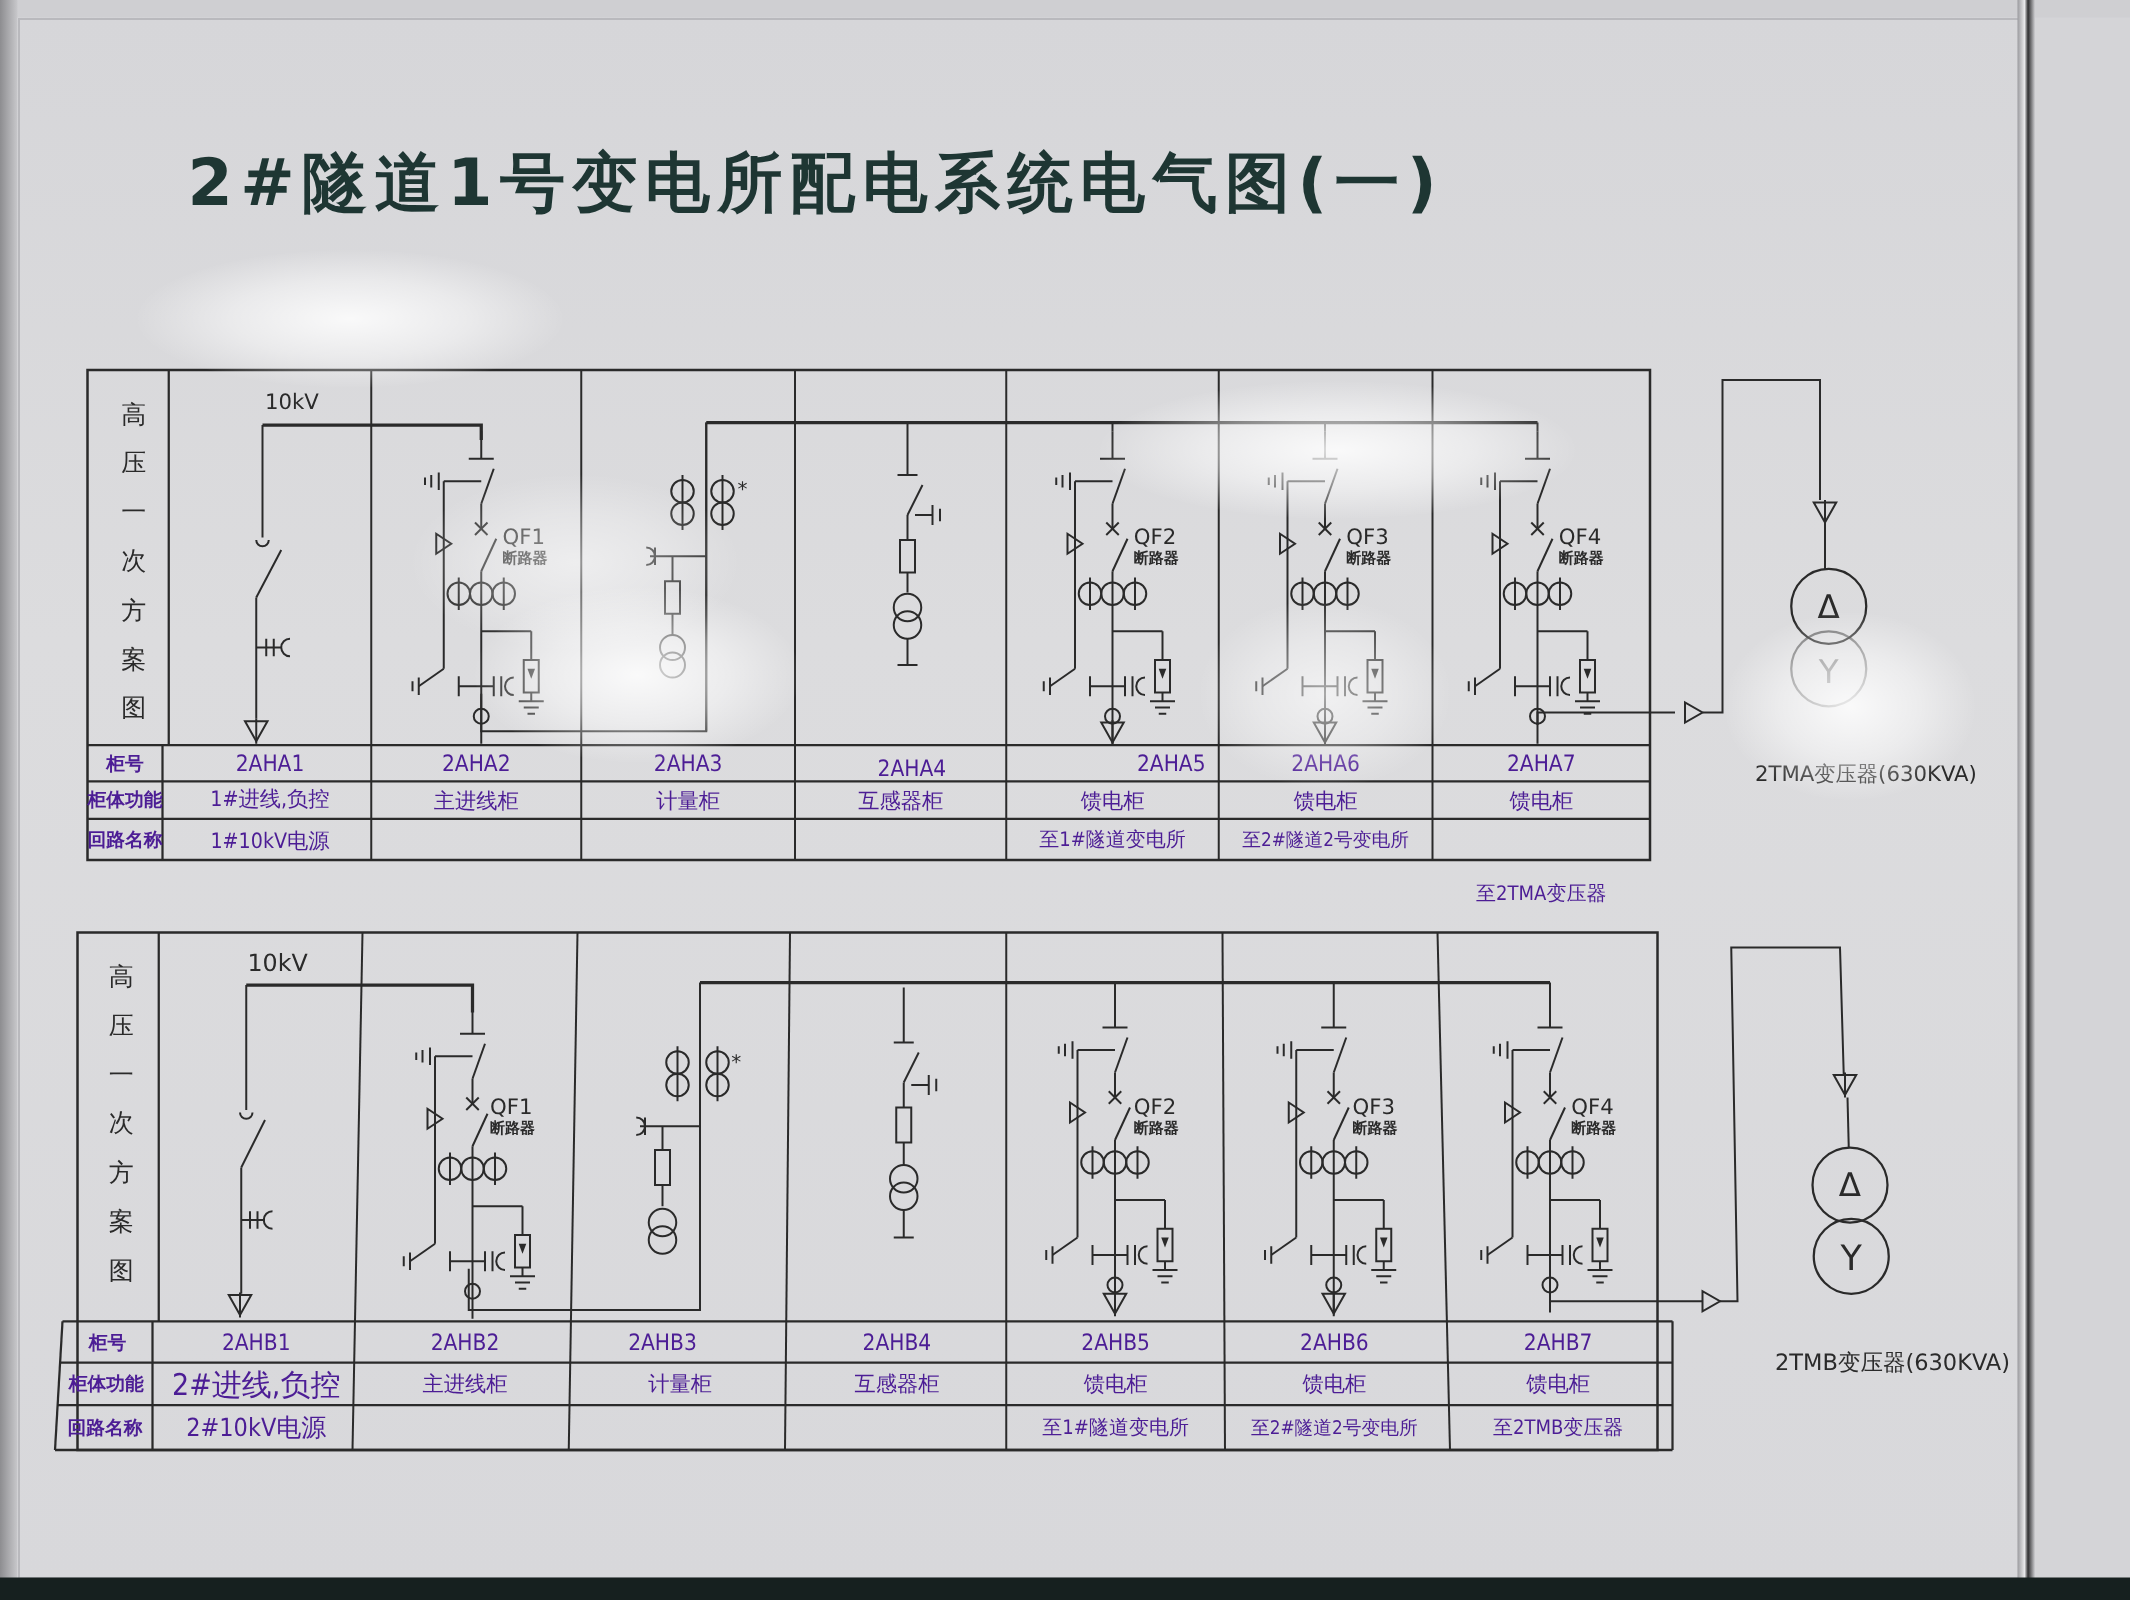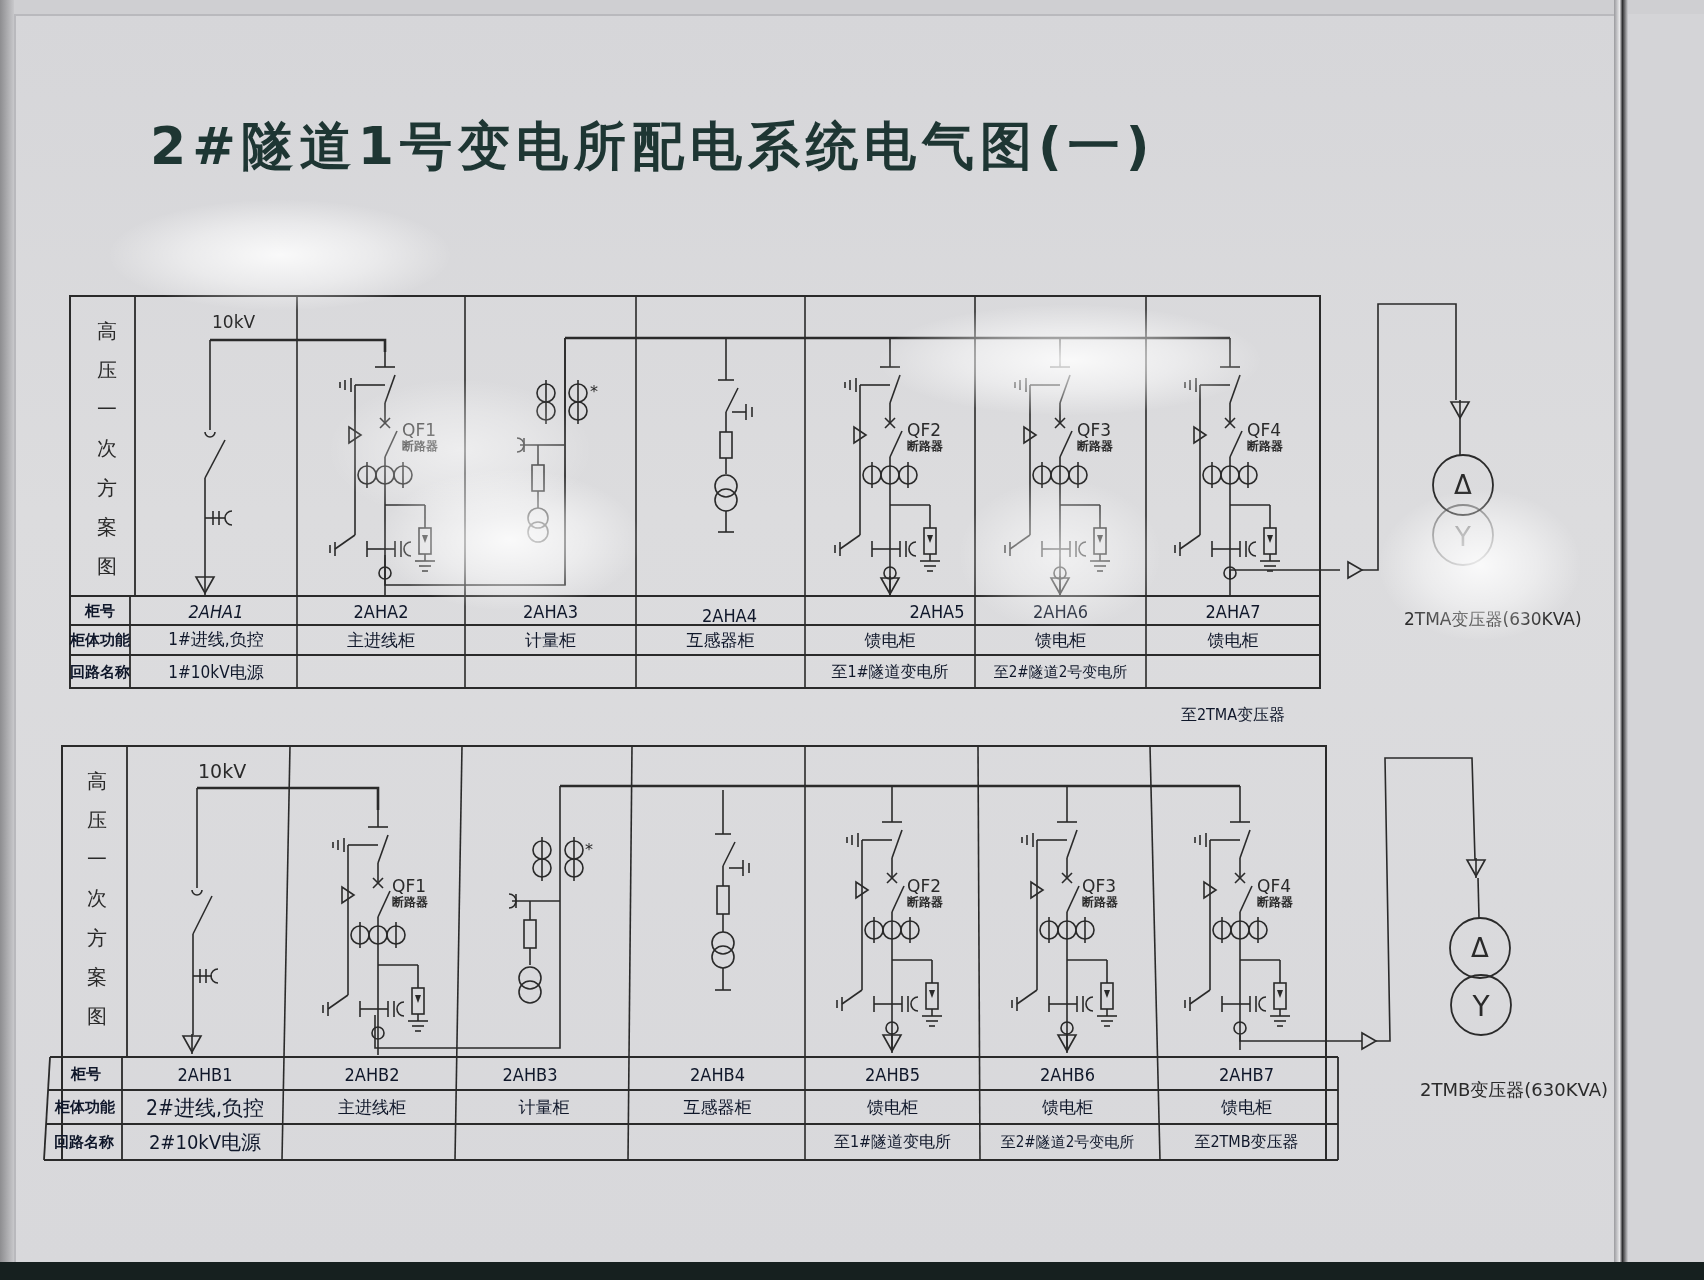--- a/index.html
+++ b/index.html
@@ -5,21 +5,21 @@
   html,body{margin:0;padding:0;}
   body{width:1704px;height:1280px;position:relative;overflow:hidden;background:#cfcfd2;font-family:"DejaVu Sans","Liberation Sans",sans-serif;}
   .board{position:absolute;left:14px;top:14px;width:1606px;height:1250px;background:linear-gradient(180deg,#d6d6d9 0%,#dcdcde 40%,#d8d8db 100%);box-shadow:inset 0 0 0 2px #b9b9bd;}
   .frame-right{position:absolute;left:1614px;top:0;width:14px;height:1280px;background:linear-gradient(90deg,#9a9a9e,#e8e8ea 40%,#2e2e30 60%,#cfcfd2);}
   .board2{position:absolute;left:1628px;top:14px;width:76px;height:1250px;background:#d4d4d7;}
   .bottom-band{position:absolute;left:0;top:1262px;width:1704px;height:18px;background:#16201f;}
   .left-edge{position:absolute;left:0;top:0;width:14px;height:1280px;background:linear-gradient(90deg,#8d8d90,#c8c8cb);}
   .title{position:absolute;left:150px;top:112px;width:1330px;height:80px;font-size:52px;font-weight:bold;color:#1e3633;letter-spacing:6px;white-space:nowrap;font-family:"DejaVu Sans","Liberation Sans",sans-serif;}
   .glare{position:absolute;border-radius:50%;background:radial-gradient(ellipse at center,rgba(255,255,255,.85) 0%,rgba(255,255,255,.45) 40%,rgba(255,255,255,0) 72%);pointer-events:none;}
   svg.diagram{position:absolute;left:0;top:0;width:1704px;height:1280px;}
-  .cell{position:absolute;display:flex;align-items:center;justify-content:center;font-size:17px;color:#0f172a;white-space:nowrap;font-family:"DejaVu Sans Condensed","DejaVu Sans","Liberation Sans",sans-serif;}
+  .cell{position:absolute;display:flex;align-items:center;justify-content:center;font-size:17px;color:#4c1d95;white-space:nowrap;font-family:"DejaVu Sans Condensed","DejaVu Sans","Liberation Sans",sans-serif;}
   .cell.lbl{font-size:15px;font-weight:bold;letter-spacing:0;}
   .cell.id{font-size:18px;}
   .vlabel{position:absolute;display:flex;flex-direction:column;align-items:center;justify-content:space-between;font-size:20px;color:#2a2a2a;}
   .txt{position:absolute;font-size:17px;color:#2a2a2a;white-space:nowrap;}
   .qf{position:absolute;font-size:17px;line-height:17px;color:#2a2a2a;}
   .qf small{display:block;font-size:12px;font-weight:bold;line-height:14px;}
 </style>
 </head>
 <body>
 
@@ -267,21 +267,21 @@
 
 <div class="qf" style="left:402px;top:422px;"><span>QF1</span><small>断路器</small></div>
 <div class="qf" style="left:907px;top:422px;"><span>QF2</span><small>断路器</small></div>
 <div class="qf" style="left:1077px;top:422px;"><span>QF3</span><small>断路器</small></div>
 <div class="qf" style="left:1247px;top:422px;"><span>QF4</span><small>断路器</small></div>
 
 <div class="cell lbl" style="left:70px;top:597px;width:60px;height:28px;">柜号</div>
 <div class="cell lbl" style="left:70px;top:626px;width:60px;height:29px;">柜体功能</div>
 <div class="cell lbl" style="left:70px;top:656px;width:60px;height:32px;">回路名称</div>
 
-<div class="cell id" style="left:135px;top:597px;width:162px;height:28px;font-style:italic;">2AHA1</div>
+<div class="cell id" style="left:135px;top:597px;width:162px;height:28px;">2AHA1</div>
 <div class="cell id" style="left:297px;top:597px;width:168px;height:28px;">2AHA2</div>
 <div class="cell id" style="left:465px;top:597px;width:171px;height:28px;">2AHA3</div>
 <div class="cell id" style="left:636px;top:601px;width:187px;height:28px;">2AHA4</div>
 <div class="cell id" style="left:852px;top:597px;width:170px;height:28px;">2AHA5</div>
 <div class="cell id" style="left:975px;top:597px;width:171px;height:28px;">2AHA6</div>
 <div class="cell id" style="left:1146px;top:597px;width:174px;height:28px;">2AHA7</div>
 
 <div class="cell" style="left:135px;top:626px;width:162px;height:26px;">1#进线,负控</div>
 <div class="cell" style="left:297px;top:626px;width:168px;height:29px;">主进线柜</div>
 <div class="cell" style="left:465px;top:626px;width:171px;height:29px;">计量柜</div>
@@ -321,21 +321,21 @@
 <div class="cell lbl" style="left:46px;top:1125px;width:76px;height:35px;">回路名称</div>
 
 <div class="cell id" style="left:125px;top:1058px;width:160px;height:32px;">2AHB1</div>
 <div class="cell id" style="left:286px;top:1058px;width:172px;height:32px;">2AHB2</div>
 <div class="cell id" style="left:458px;top:1058px;width:144px;height:32px;border-radius:13px;">2AHB3</div>
 <div class="cell id" style="left:630px;top:1058px;width:175px;height:32px;">2AHB4</div>
 <div class="cell id" style="left:805px;top:1058px;width:175px;height:32px;">2AHB5</div>
 <div class="cell id" style="left:980px;top:1058px;width:175px;height:32px;">2AHB6</div>
 <div class="cell id" style="left:1155px;top:1058px;width:183px;height:32px;">2AHB7</div>
 
-<div class="cell" style="left:125px;top:1091px;width:160px;height:33px;font-size:21px;text-align:right;">2#进线,负控</div>
+<div class="cell" style="left:125px;top:1091px;width:160px;height:33px;font-size:24px;text-align:right;">2#进线,负控</div>
 <div class="cell" style="left:286px;top:1091px;width:172px;height:33px;">主进线柜</div>
 <div class="cell" style="left:458px;top:1091px;width:172px;height:33px;">计量柜</div>
 <div class="cell" style="left:630px;top:1091px;width:175px;height:33px;">互感器柜</div>
 <div class="cell" style="left:805px;top:1091px;width:175px;height:33px;">馈电柜</div>
 <div class="cell" style="left:980px;top:1091px;width:175px;height:33px;">馈电柜</div>
 <div class="cell" style="left:1155px;top:1091px;width:183px;height:33px;">馈电柜</div>
 
 <div class="cell" style="left:125px;top:1125px;width:160px;height:35px;font-size:20px;">2#10kV电源</div>
 <div class="cell" style="left:286px;top:1125px;width:172px;height:35px;"></div>
 <div class="cell" style="left:458px;top:1125px;width:172px;height:35px;"></div>

